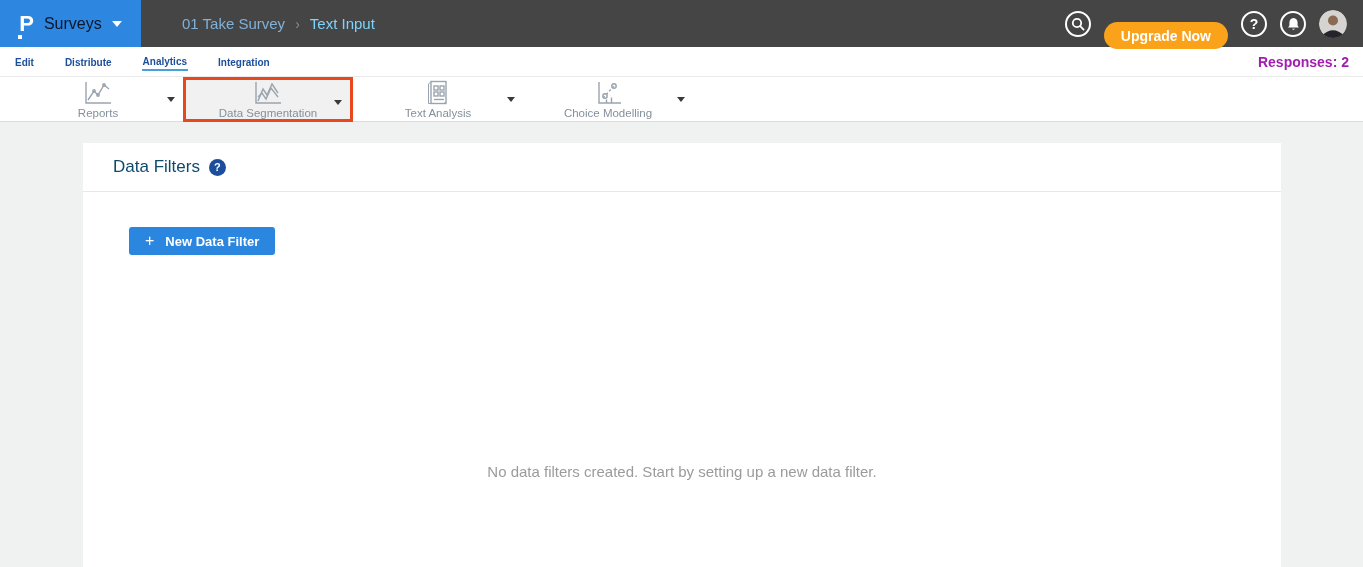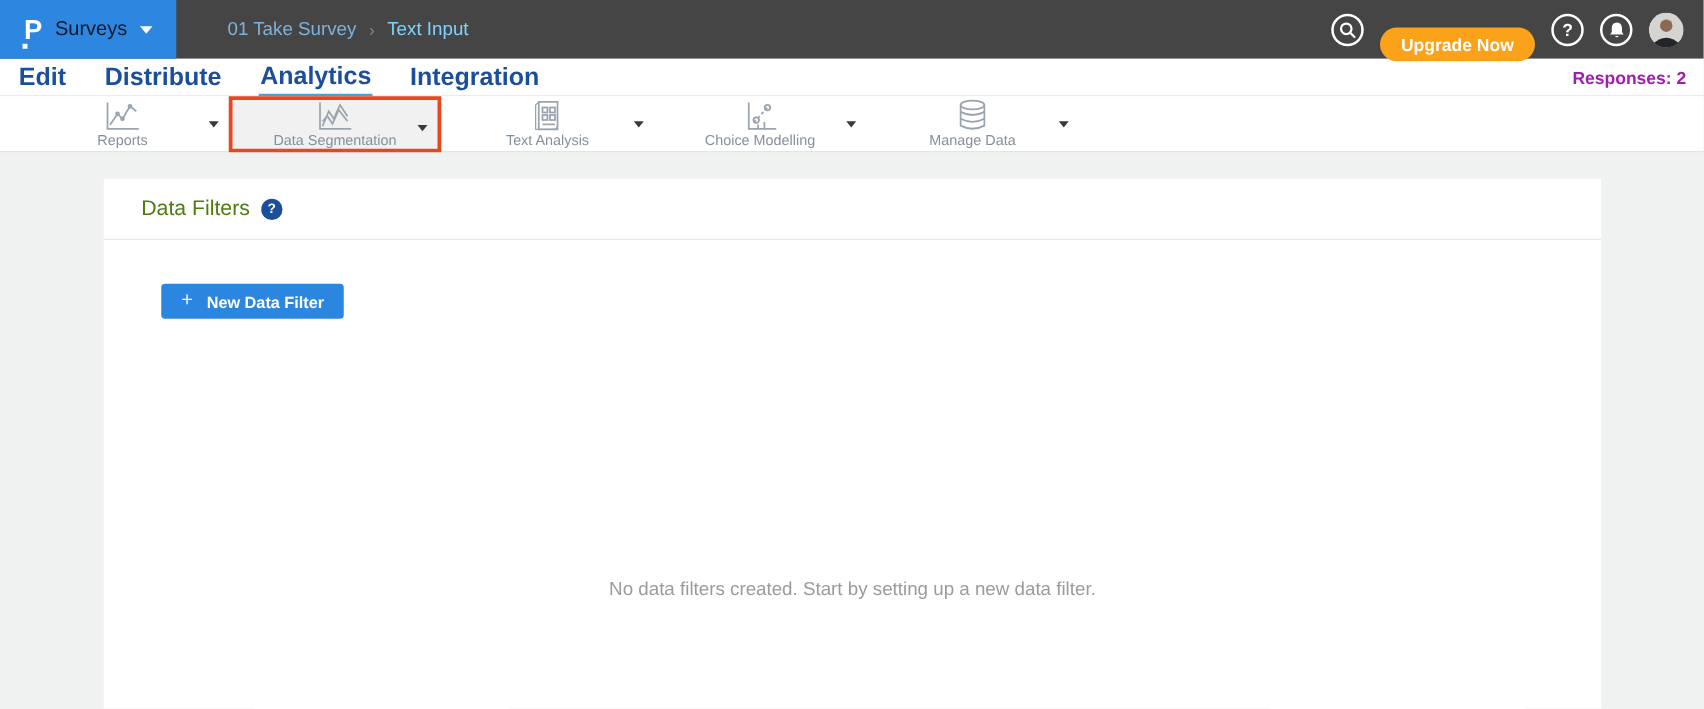--- a/index.html
+++ b/index.html
@@ -23,42 +23,42 @@
     display:flex; align-items:center; justify-content:center; cursor:pointer; color:#fff;
     font-size:14px; font-weight:bold; background:transparent; }
   .upgrade-btn { height:27px; padding:0 17px; border:none; border-radius:14px;
     background:#f9a21a; color:#fff; font-weight:bold; font-size:14px;
     font-family:"Liberation Sans",sans-serif; cursor:pointer;margin-top:24px; }
   .avatar { width:28px; height:28px; border-radius:50%; overflow:hidden; cursor:pointer; }
 
   
   .survey-nav { display:flex; align-items:center; height:30px; background:#fff;
     padding:0 14px; border-bottom:1px solid #eaeaea; }
-  .nav-item { color:#1b4e9b; font-size:20px; font-weight:bold; margin-right:29px;
+  .nav-item { color:#1b4e9b; font-size:10px; font-weight:bold; margin-right:29px;
     cursor:pointer; padding:4px 1px 2px; }
   .nav-item.active { border-bottom:2px solid #46a0dc; }
   .responses { margin-left:auto; color:#a21caf; font-size:14px; font-weight:bold; }
 
   
   .toolbar { position:relative; height:45px; background:#fff; border-bottom:1px solid #dcdcdc; }
   .tool-item { position:absolute; top:0; width:170px; height:45px; cursor:pointer;
     display:flex; flex-direction:column; align-items:center; justify-content:center; }
   .tool-item .tool-icon { height:26px; display:flex; align-items:flex-end; }
   .tool-label { font-size:11.5px; color:#84909c; margin-top:1px; }
   .tool-caret { position:absolute; right:8px; top:20px; width:0; height:0;
     border-left:4.5px solid transparent; border-right:4.5px solid transparent; border-top:5.5px solid #3a3a3a; }
   .tool-item.highlighted { background:#f1f1f1; border:3px solid #e8481e; }
   svg.tool-svg { stroke:#9aa4ae; fill:none; stroke-width:1.4; }
 
   
   .content { position:relative; height:445px; background:#f0f1f1; }
   .card { position:absolute; left:83px; top:21px; width:1198px; height:424px; background:#fff; }
   .card-header { display:flex; align-items:center; gap:9px; height:49px; padding:0 30px;
     border-bottom:1px solid #e8e8e8; }
-  .card-title { font-size:17px; color:#4d7c0f; }
+  .card-title { font-size:17px; color:#0c4a6e; }
   .help-badge { width:17px; height:17px; border-radius:50%; background:#1b4e9b; color:#fff;
     font-size:11px; font-weight:bold; display:flex; align-items:center; justify-content:center;
     cursor:pointer; }
   .new-filter-btn { display:flex; align-items:center; gap:11px; margin:35px 0 0 46px;
     height:28px; padding:0 16px; border:none; border-radius:3px; background:#2a86df;
     color:#fff; font-size:13px; font-weight:bold; font-family:"Liberation Sans",sans-serif;
     cursor:pointer; }
   .plus-glyph { font-size:16px; font-weight:normal; line-height:1; }
   .empty-msg { position:absolute; left:0; top:320px; width:100%; text-align:center;
     font-size:15px; color:#9b9b9b; }
@@ -165,32 +165,20 @@
         <line x1="10" y1="18" x2="21" y2="6" stroke-dasharray="2.5,2"></line>
         <circle cx="12" cy="16" r="2.2"></circle>
           <circle cx="21" cy="6" r="2.2"></circle>
         <path d="M13.5 23 V19.5 M18.5 23 V17.5"></path>
       </svg>
     </span>
     <span class="tool-label">Choice Modelling</span>
     <span class="tool-caret"></span>
   </div>
 
-  <div class="tool-item" style="left:693px">
-    <span class="tool-icon">
-      <svg class="tool-svg" width="28" height="27" viewBox="0 0 28 27">
-        <ellipse cx="14" cy="5" rx="9.5" ry="3.5"></ellipse>
-        <path d="M4.5 5 V21.5 Q14 26.5 23.5 21.5 V5"></path>
-        <path d="M4.5 10.5 Q14 15.5 23.5 10.5"></path>
-        <path d="M4.5 16 Q14 21 23.5 16"></path>
-      </svg>
-    </span>
-    <span class="tool-label">Manage Data</span>
-    <span class="tool-caret"></span>
-  </div>
 
 </div>
 
 <div class="content">
   <div class="card">
     <div class="card-header">
       <span class="card-title">Data Filters</span>
       <span class="help-badge">?</span>
     </div>
     <button class="new-filter-btn">

